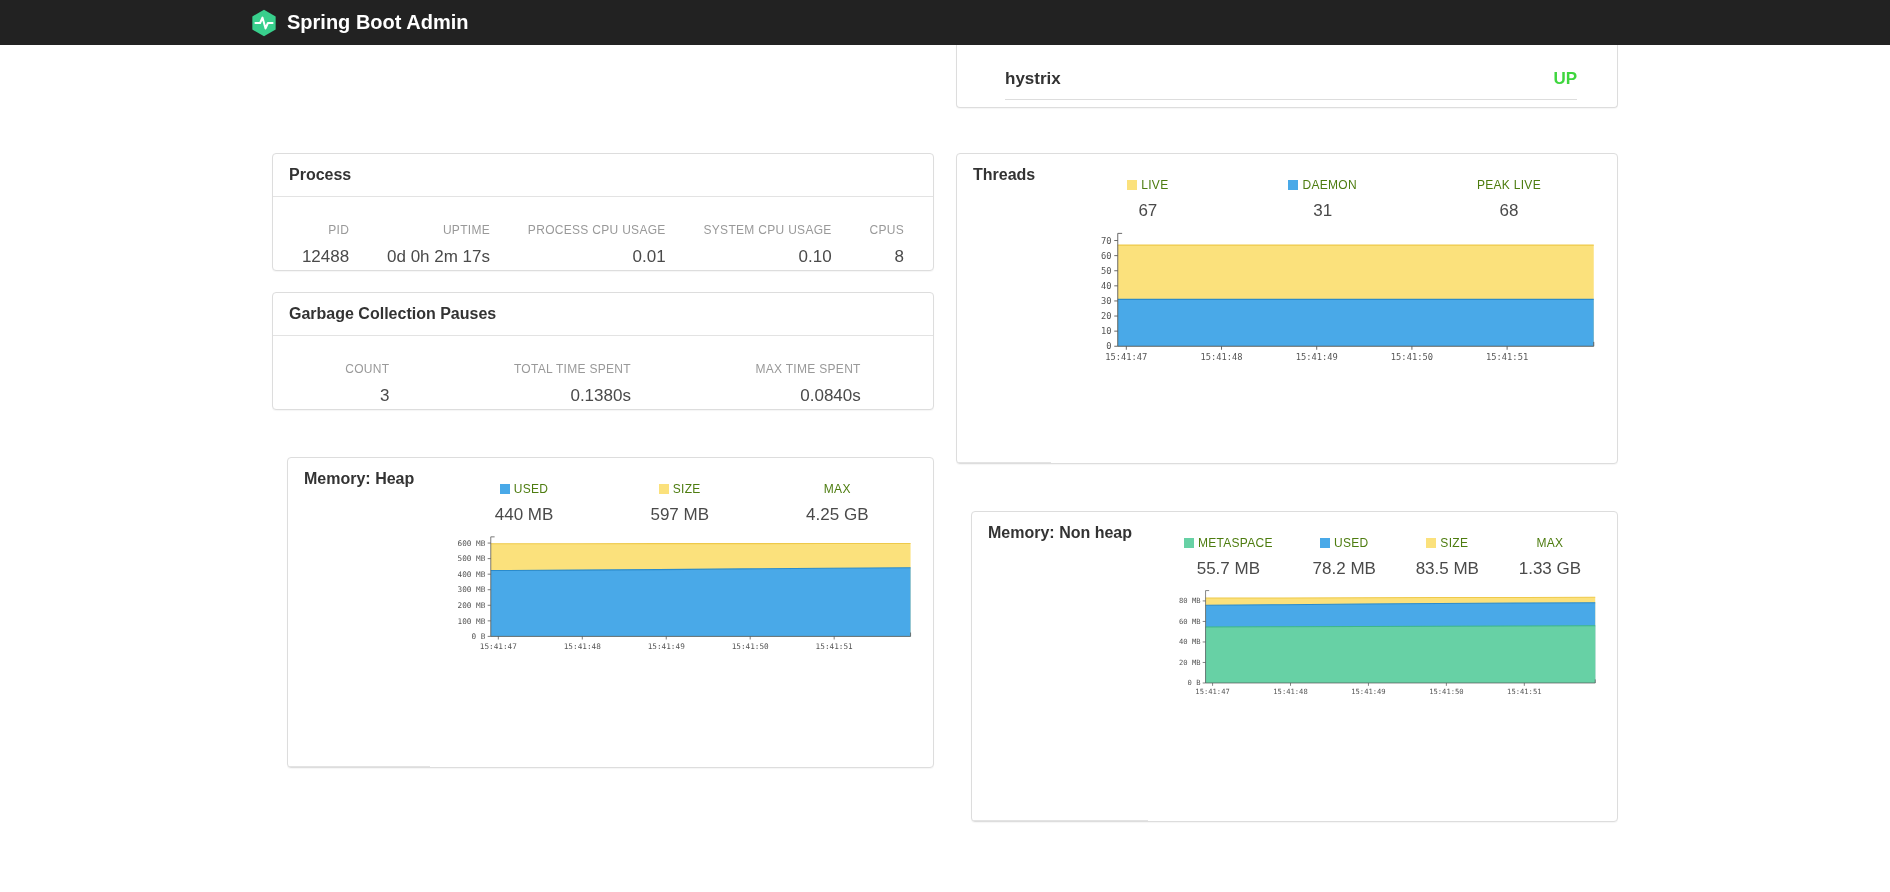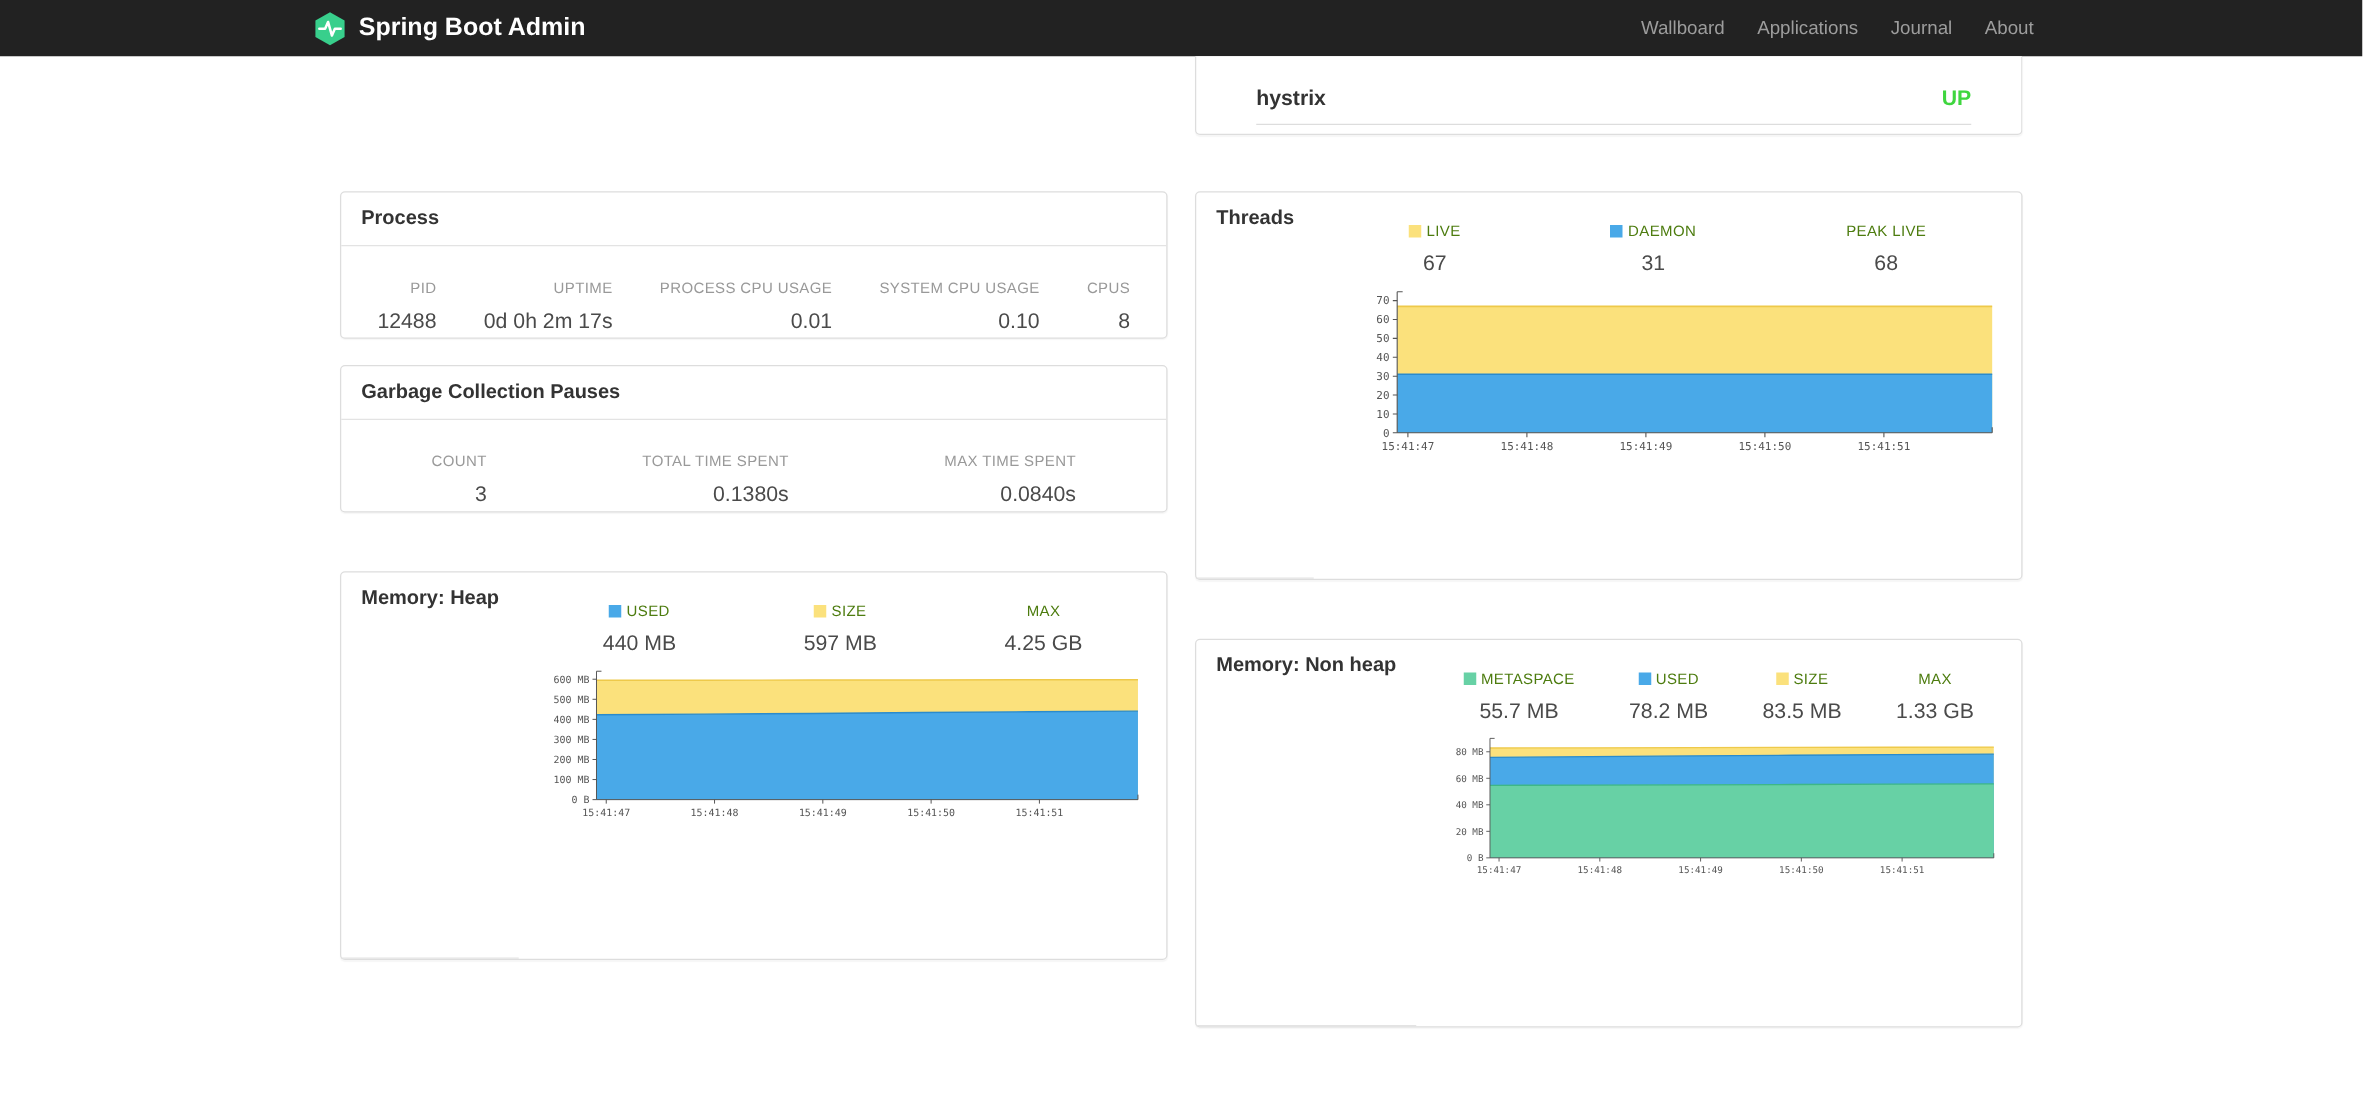--- a/index.html
+++ b/index.html
@@ -24,21 +24,21 @@
   
   .panel { background: #fff; border: 1px solid #ddd; border-radius: 4px;
     box-shadow: 0 1px 1px rgba(0,0,0,0.04); }
   .panel-heading { padding: 11px 16px; font-size: 16px; line-height: 20px; font-weight: bold;
     color: #333; border-bottom: 1px solid #e3e3e3; }
   .panel.small { height: 118px; }
   .panel.chart-panel { height: 311px; display: flex; flex-direction: row; }
   .panel.clipped { height: 63px; border-top: none; border-radius: 0 0 4px 4px; }
   .mt-45 { margin-top: 45px; }
   .mt-21 { margin-top: 21px; }
-  .mt-47 { margin-top: 47px; }
+  .mt-47 { margin-top: 47px; margin-left: 15px; }
 
   
   .health-row { display: flex; justify-content: space-between; align-items: center;
     margin: 0 40px 0 48px; padding: 24px 0 10px; border-bottom: 1px solid #ddd;
     font-size: 17px; font-weight: bold; color: #333; }
   .status-up { color: var(--color-up_green); text-transform: uppercase; }
 
   
   .stats { display: flex; justify-content: space-around; align-items: flex-start;
     padding: 26px 10px 0; }
@@ -68,26 +68,20 @@
   <div class="nav-container">
     <a class="brand">
       <span>
         <svg width="28" height="28" viewBox="0 0 36 36">
           <polygon points="18,1 33,9.5 33,26.5 18,35 3,26.5 3,9.5" fill="#38cf8c"></polygon>
           <polyline points="7,18 13,18 16,11 20,25 23,18 29,18" stroke="#fff" stroke-width="2.6" fill="none" stroke-linecap="round" stroke-linejoin="round"></polyline>
         </svg>
       </span>
       <span>Spring Boot Admin</span>
     </a>
-    <ul class="nav-links">
-      <li>Wallboard</li>
-      <li>Applications</li>
-      <li>Journal</li>
-      <li>About</li>
-    </ul>
   </div>
 </nav>
 
 <div class="content">
 
   <div class="col">
     <div class="spacer-top"></div>
 
     <section class="panel small">
       <div class="panel-heading">Process</div>

